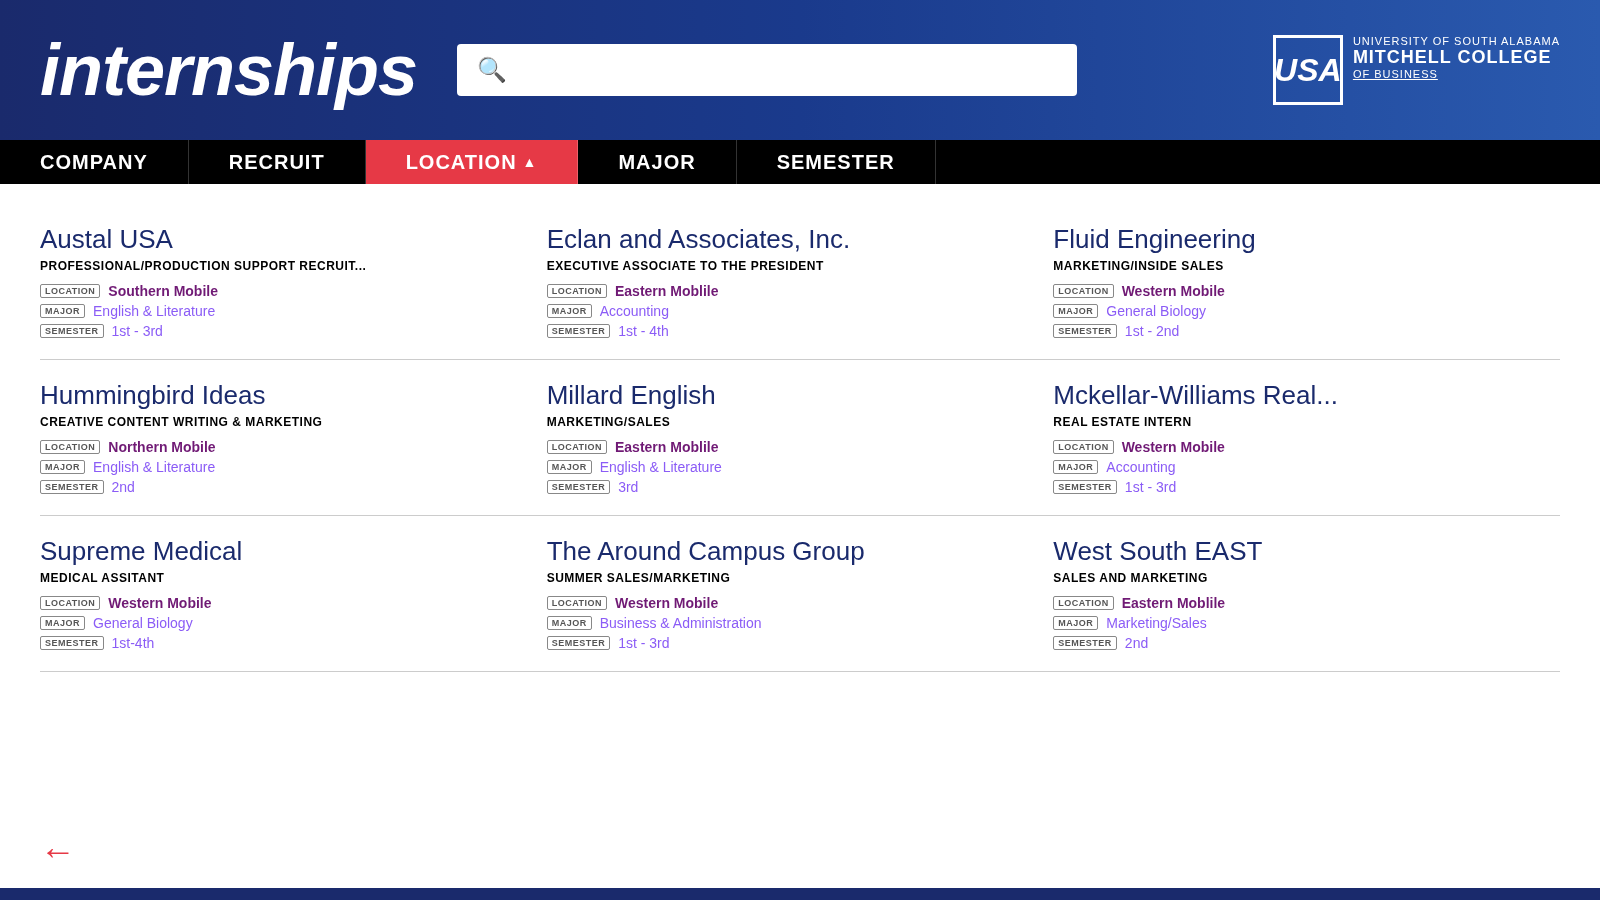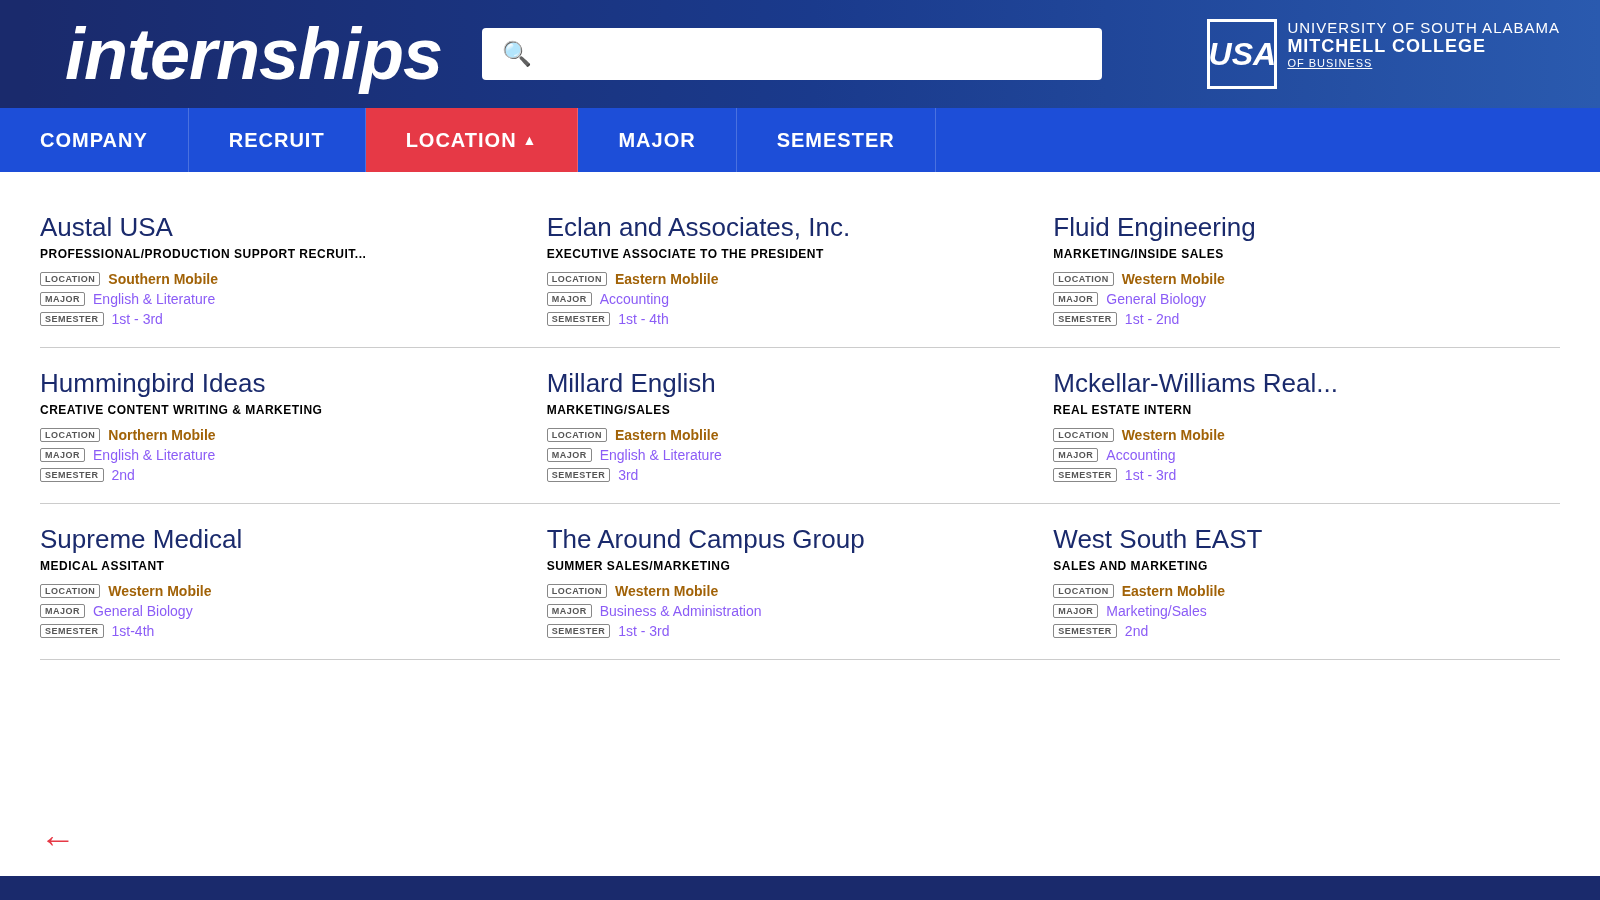--- a/index.html
+++ b/index.html
@@ -12,23 +12,22 @@
       position: relative;
     }
 
     
     .header {
       position: relative;
       z-index: 10;
       display: flex;
       align-items: center;
       padding: 20px 40px;
-      height: 108px;
+      height: 140px;
       background: linear-gradient(90deg, #1a2a6c 0%, #1a3a8c 50%, #2a5aaf 100%);
-      margin-left: 25px;
     }
 
     .header-title {
       color: white;
       font-size: 72px;
       font-weight: 900;
       font-style: italic;
       letter-spacing: -1px;
       flex: 0 0 auto;
       margin-right: 40px;
@@ -81,40 +80,40 @@
       align-items: center;
       justify-content: center;
       font-size: 36px;
     }
 
     .logo-text {
       text-align: left;
     }
 
     .logo-text .univ {
-      font-size: 15px;
+      font-size: 11px;
       letter-spacing: 1px;
     }
     .logo-text .college {
       font-size: 18px;
       font-weight: 900;
       letter-spacing: 1px;
     }
     .logo-text .of {
       font-size: 11px;
       letter-spacing: 1px;
       text-decoration: underline;
     }
 
     
     .filter-bar {
-      background: #1d4ed8;
+      background: #000000;
       display: flex;
       align-items: stretch;
-      height: 64px;
+      height: 44px;
       position: relative;
       z-index: 10;
     }
 
     .filter-tab {
       display: flex;
       align-items: center;
       justify-content: center;
       padding: 0 40px;
       color: white;
@@ -211,21 +210,21 @@
       white-space: nowrap;
     }
 
     .tag-value {
       color: #8b5cf6;
       font-size: 14px;
       font-weight: 500;
     }
 
     .tag-value.location {
-      color: #a16207;
+      color: #701a75;
       font-weight: 600;
     }
 
     
     .back-arrow {
       position: absolute;
       bottom: 20px;
       left: 40px;
       color: #e63946;
       font-size: 36px;

